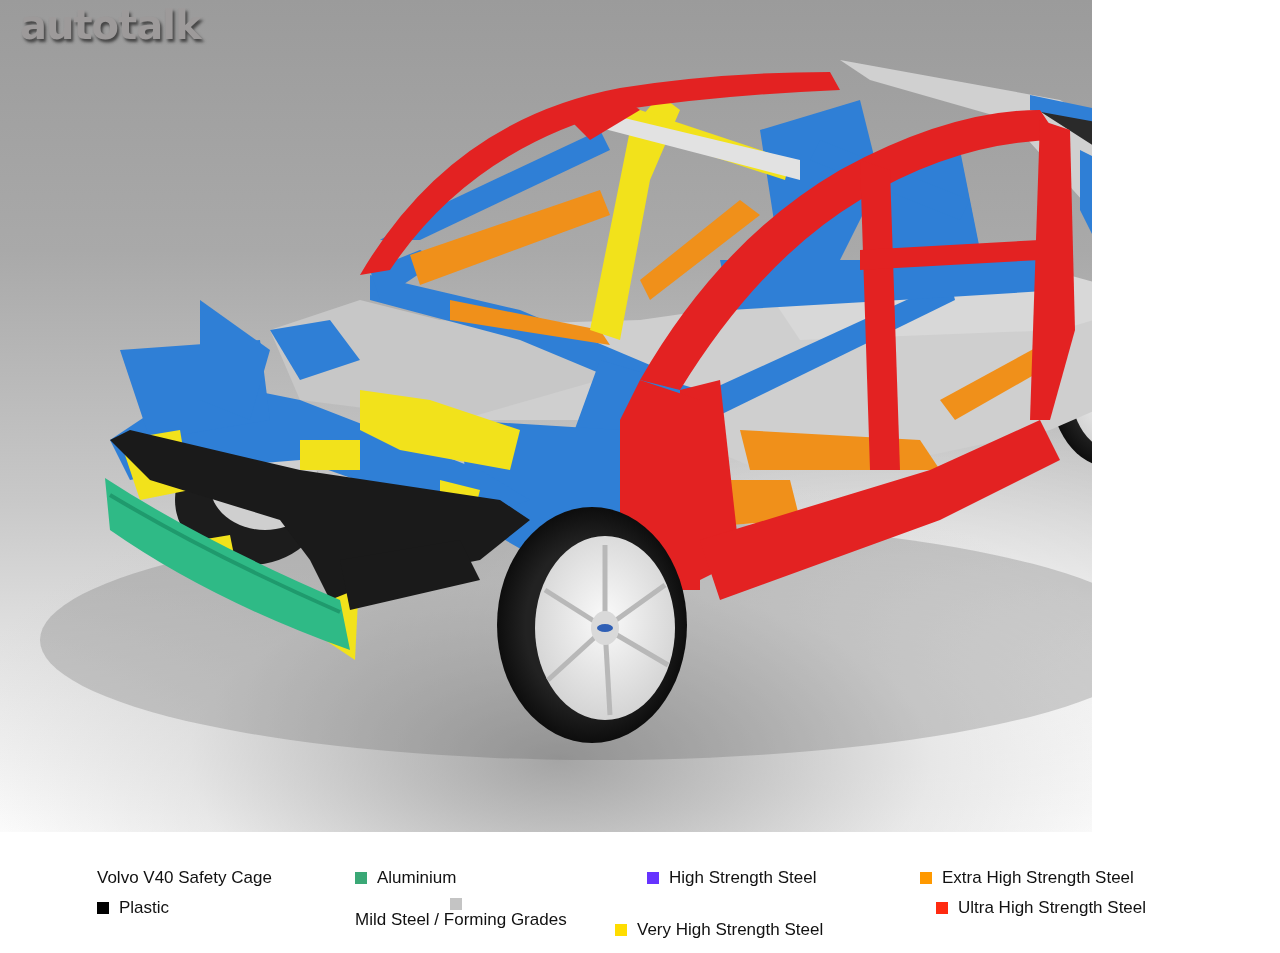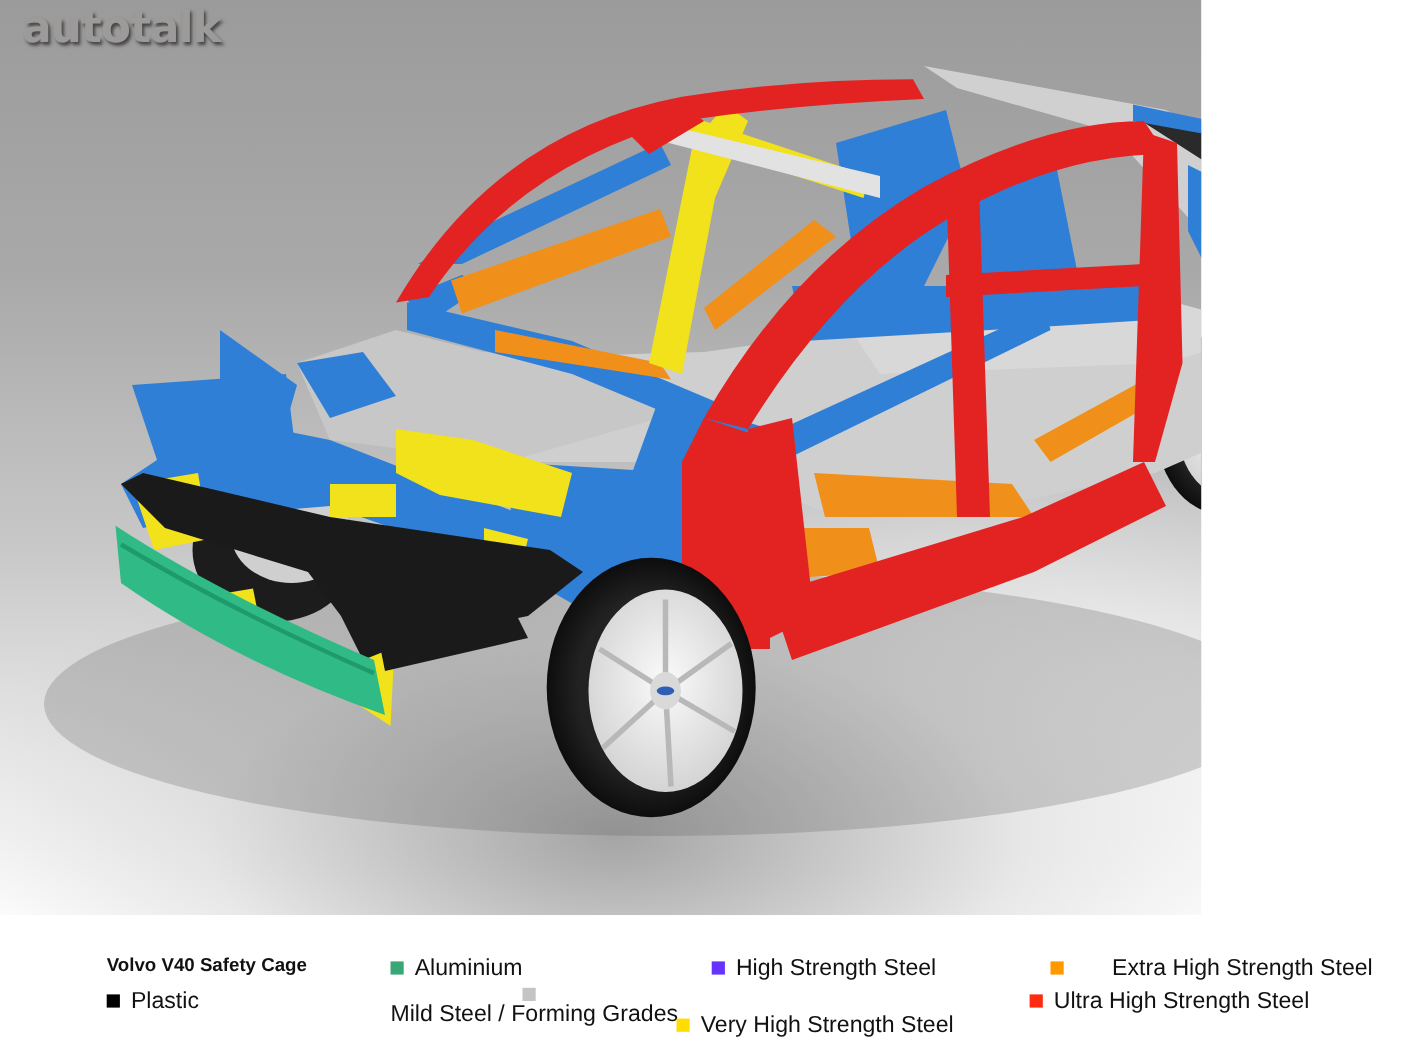--- a/index.html
+++ b/index.html
@@ -24,25 +24,25 @@
       color: #9d9a9a;
       text-shadow: 2px 3px 3px rgba(40,40,40,0.75);
     }
     .car-svg { position: absolute; left: 0; top: 0; }
     .legend {
       position: absolute; left: 0; top: 832px; width: 1280px; height: 121px;
       background: #ffffff;
     }
     .legend-title {
       position: absolute; left: 97px; top: 868px;
-      font-weight: bold; font-size: 17px; color: #111;
+      font-weight: normal; font-size: 17px; color: #111;
     }
     .legend-item {
       position: absolute; display: flex; align-items: center;
-      font-size: 21px; color: #111; white-space: nowrap;
+      font-size: 17px; color: #111; white-space: nowrap;
     }
     .swatch {
       width: 12px; height: 12px; margin-right: 10px; display: inline-block;
     }
   </style>
 </head>
 <body>
 
 <div class="stage">
   <div class="watermark">autotalk</div>
@@ -187,21 +187,21 @@
 <div class="legend-item" style="left:647px; top:868px;">
   <span class="swatch" style="background:#6633ff;"></span>
   <span>High Strength Steel</span>
 </div>
 
 <div class="legend-item" style="left:615px; top:898px;margin-top:22px;">
   <span class="swatch" style="background:#ffdd00;"></span>
   <span>Very High Strength Steel</span>
 </div>
 
-<div class="legend-item" style="left:955px; top:868px;gap:34px;">
+<div class="legend-item" style="left:920px; top:868px;">
   <span class="swatch" style="background:#ff9900;"></span>
   <span>Extra High Strength Steel</span>
 </div>
 
 <div class="legend-item" style="left:924px; top:898px;margin-left:12px;">
   <span class="swatch" style="background:#ff2a10;"></span>
   <span>Ultra High Strength Steel</span>
 </div>
 
 </body></html>

